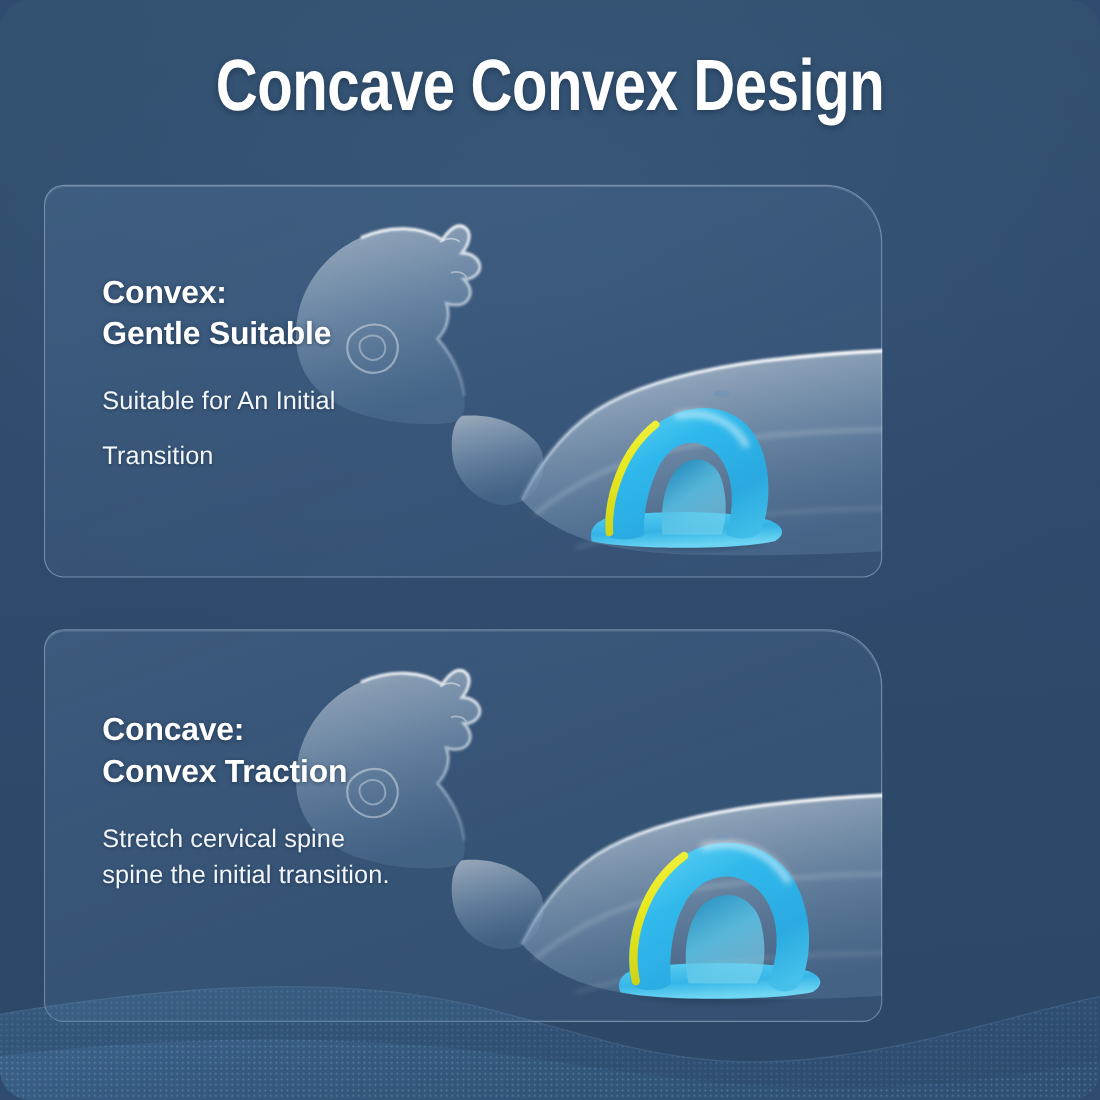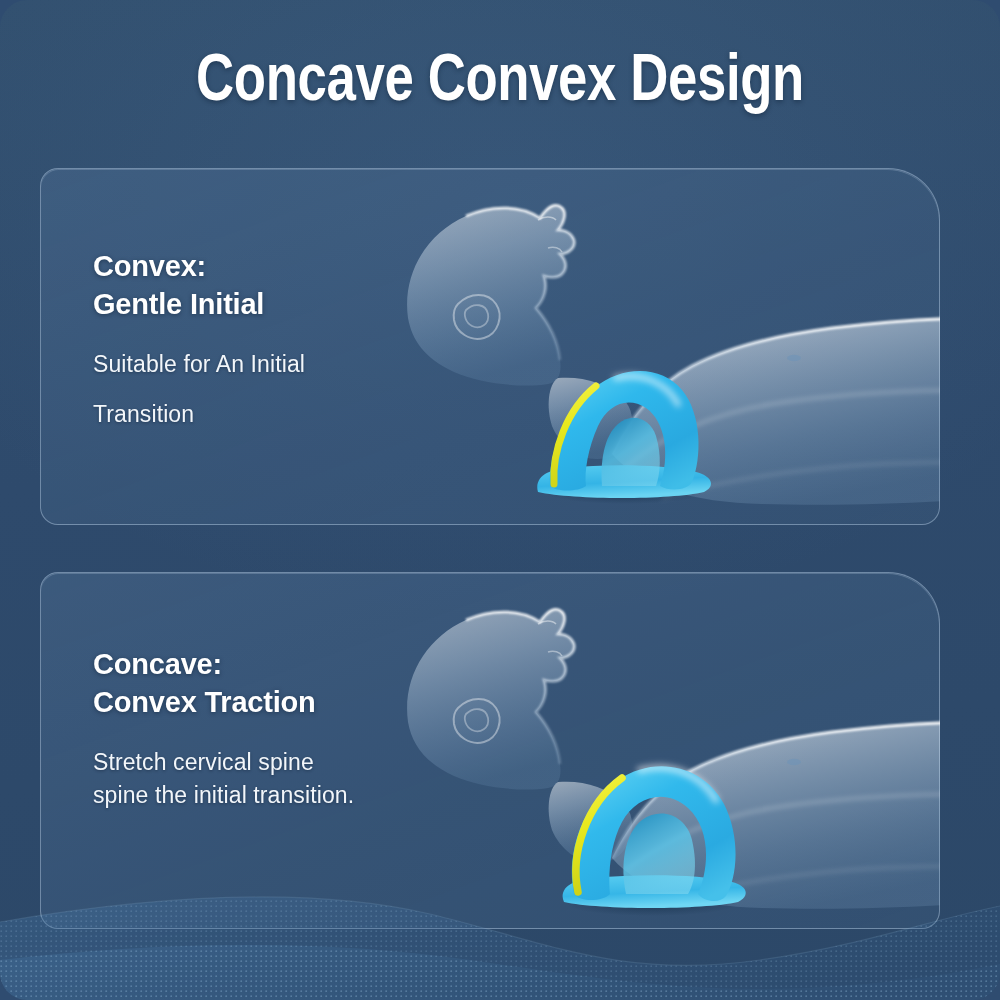--- a/index.html
+++ b/index.html
@@ -42,21 +42,21 @@
     letter-spacing:-0.5px;
     transform:scaleX(0.80);
     transform-origin:50% 50%;
     text-shadow:0 2px 6px rgba(12,28,48,.45);
     white-space:nowrap;
   }
 
   
   .card {
     position:absolute;
-    left:40px; width:900px;
+    left:40px; width:762px;
     background:linear-gradient(160deg, rgba(72,104,140,.55) 0%, rgba(62,93,128,.52) 55%, rgba(58,88,122,.50) 100%);
     border:1px solid rgba(186,208,230,.45);
     overflow:visible;
   }
   .card::before{
     content:"";
     position:absolute; inset:0;
     border-radius:inherit;
     box-shadow:inset 0 1px 0 rgba(210,228,245,.22);
     pointer-events:none;
@@ -241,21 +241,21 @@
 
           <path d="M34,138 C32,106 46,64 76,40" fill="none" stroke="url(#yellowA)" stroke-width="7" stroke-linecap="round"></path>
 
           <path d="M96,32 C120,26 146,36 158,58" fill="none" stroke="#ffffff" stroke-opacity="0.55" stroke-width="6" stroke-linecap="round" filter="url(#blurA)"></path>
         </svg>
       </div>
     </div>
 
     <div class="text-block">
       <div class="heading">Convex:</div>
-      <div class="heading">Gentle Initial</div>
+      <div class="heading">Gentle Suitable</div>
       <div class="desc">Suitable for An Initial</div>
       <div class="desc" style="margin-top:17px">Transition</div>
     </div>
   </div>
 
   <div class="card" id="card-concave">
 
     <div class="card-clip">
       <div class="figure-wrap">
         <svg class="figure-svg" viewBox="0 0 620 357" preserveAspectRatio="xMidYMax meet">

